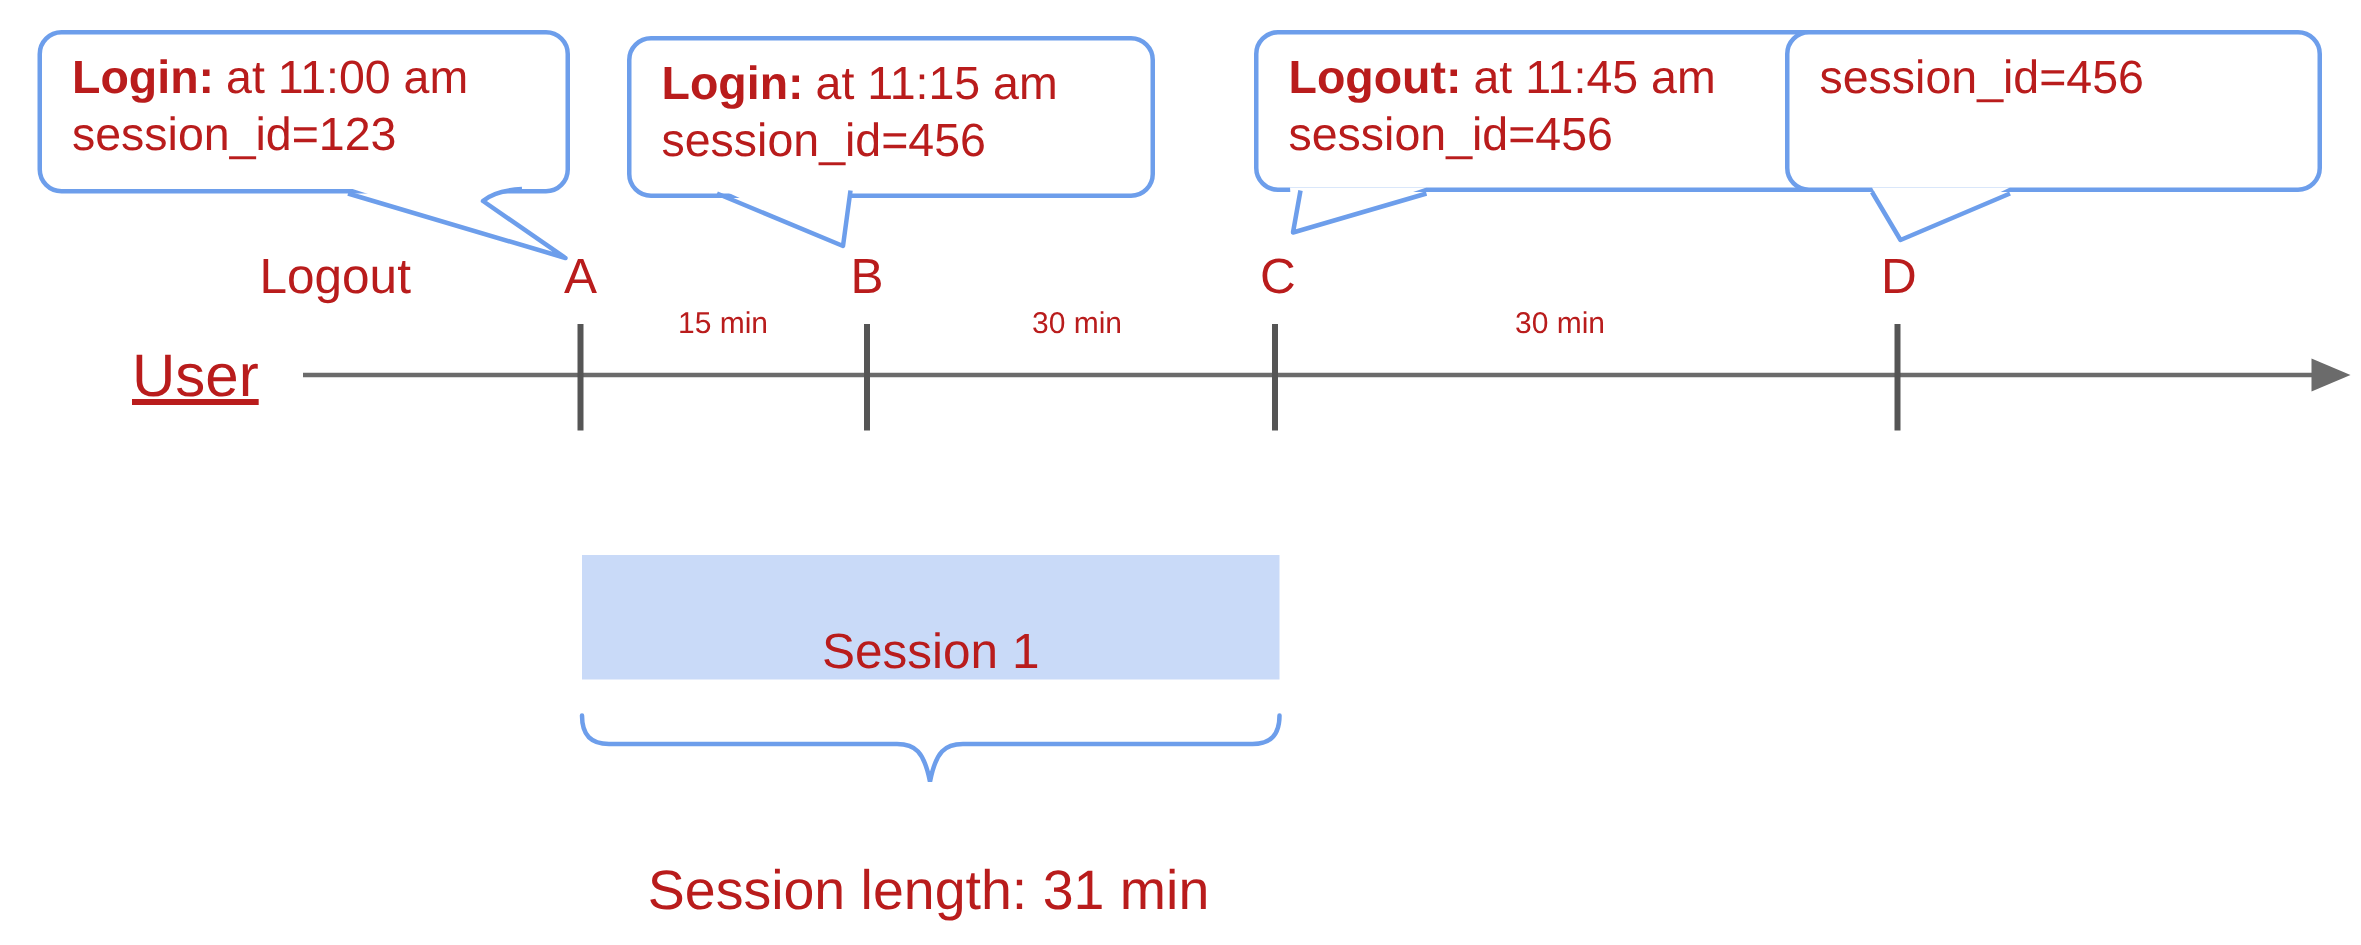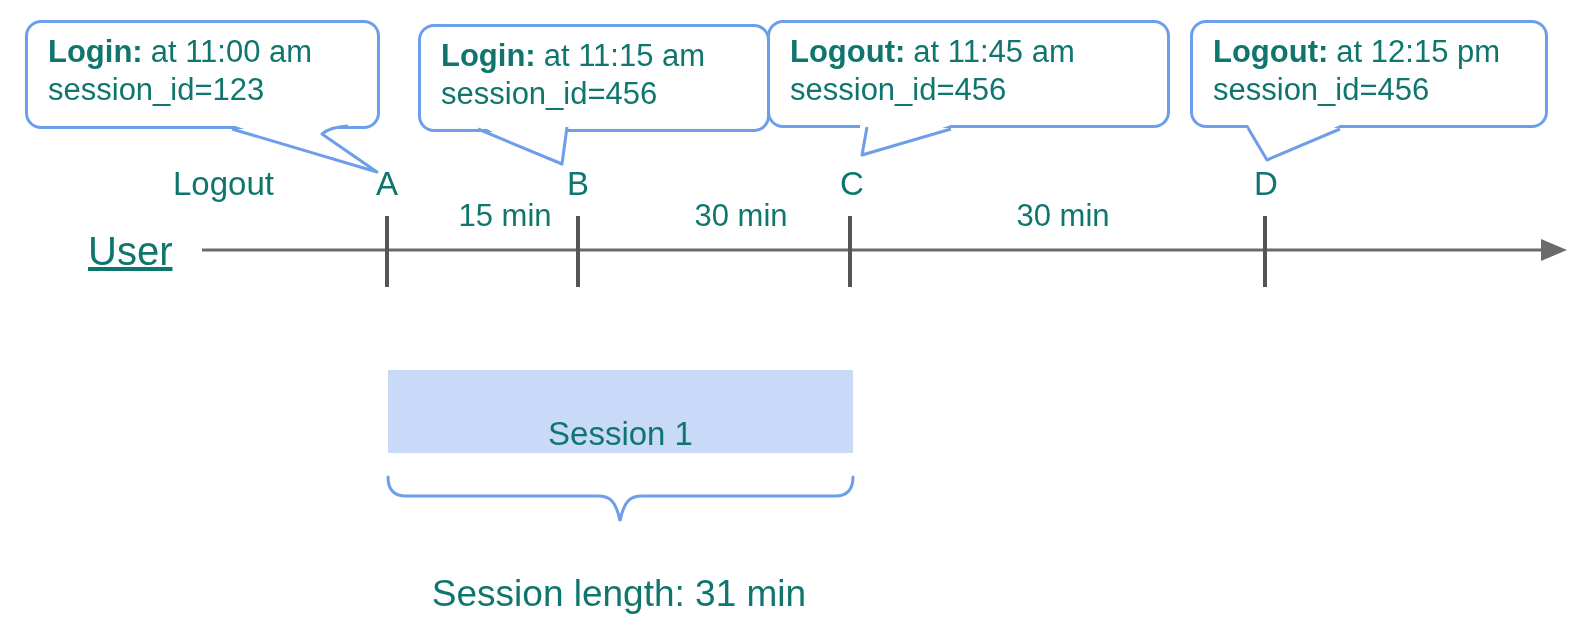--- a/index.html
+++ b/index.html
@@ -1,21 +1,21 @@
 <!DOCTYPE html>
 <html><head>
 <meta charset="utf-8">
 <style>
   html,body{margin:0;padding:0;background:#ffffff;}
   #canvas{
     position:relative;
     width:1574px;height:630px;
     background:#ffffff;
     font-family:"Liberation Sans", sans-serif;
-    color:#0f766e;
+    color:#b91c1c;
     overflow:hidden;
   }
   
   .bubble{
     position:absolute;
     background:#ffffff;
     border:3px solid #6d9eeb;
     border-radius:16px;
     box-sizing:border-box;
     padding:10px 10px 0 20px;
@@ -29,21 +29,21 @@
   #shapes{position:absolute;left:0;top:0;z-index:5;pointer-events:none;}
   
   .tick-letter{
     position:absolute;top:166px;
     transform:translateX(-50%);
     font-size:33px;line-height:36px;
   }
   .interval-label{
     position:absolute;top:201px;
     transform:translateX(-50%);
-    font-size:31px;line-height:30px;margin-left:23px;
+    font-size:20px;line-height:30px;
   }
   .events-label{
     position:absolute;left:173px;top:166px;
     font-size:33px;line-height:36px;
   }
   .user-label{
     position:absolute;left:88px;top:229px;
     font-size:40px;line-height:44px;text-decoration:underline;
   }
   .session-box{
@@ -67,27 +67,26 @@
   <div class="bubble" style="left:25px;top:20px;width:355px;height:109px">
     <div><span class="evt">Login:</span><span class="time">at 11:00 am</span></div>
     <div>session_id=123</div>
   </div>
 
   <div class="bubble" style="left:418px;top:24px;width:352px;height:108px">
     <div><span class="evt">Login:</span><span class="time">at 11:15 am</span></div>
     <div>session_id=456</div>
   </div>
 
-  <div class="bubble" style="left:767px;top:20px;width:403px;height:108px">
+  <div class="bubble" style="left:836px;top:20px;width:403px;height:108px">
     <div><span class="evt">Logout:</span><span class="time">at 11:45 am</span></div>
     <div>session_id=456</div>
   </div>
 
   <div class="bubble" style="left:1190px;top:20px;width:358px;height:108px">
-    <div><span class="evt">Logout:</span><span class="time">at 12:15 pm</span></div>
     <div>session_id=456</div>
   </div>
 
   <div class="session-box">
     <span>Session 1</span>
   </div>
 
   <svg id="shapes" width="1574" height="630" viewBox="0 0 1574 630">
 
     <line x1="202" y1="250" x2="1546" y2="250" stroke="#6b6b6b" stroke-width="3"></line>

